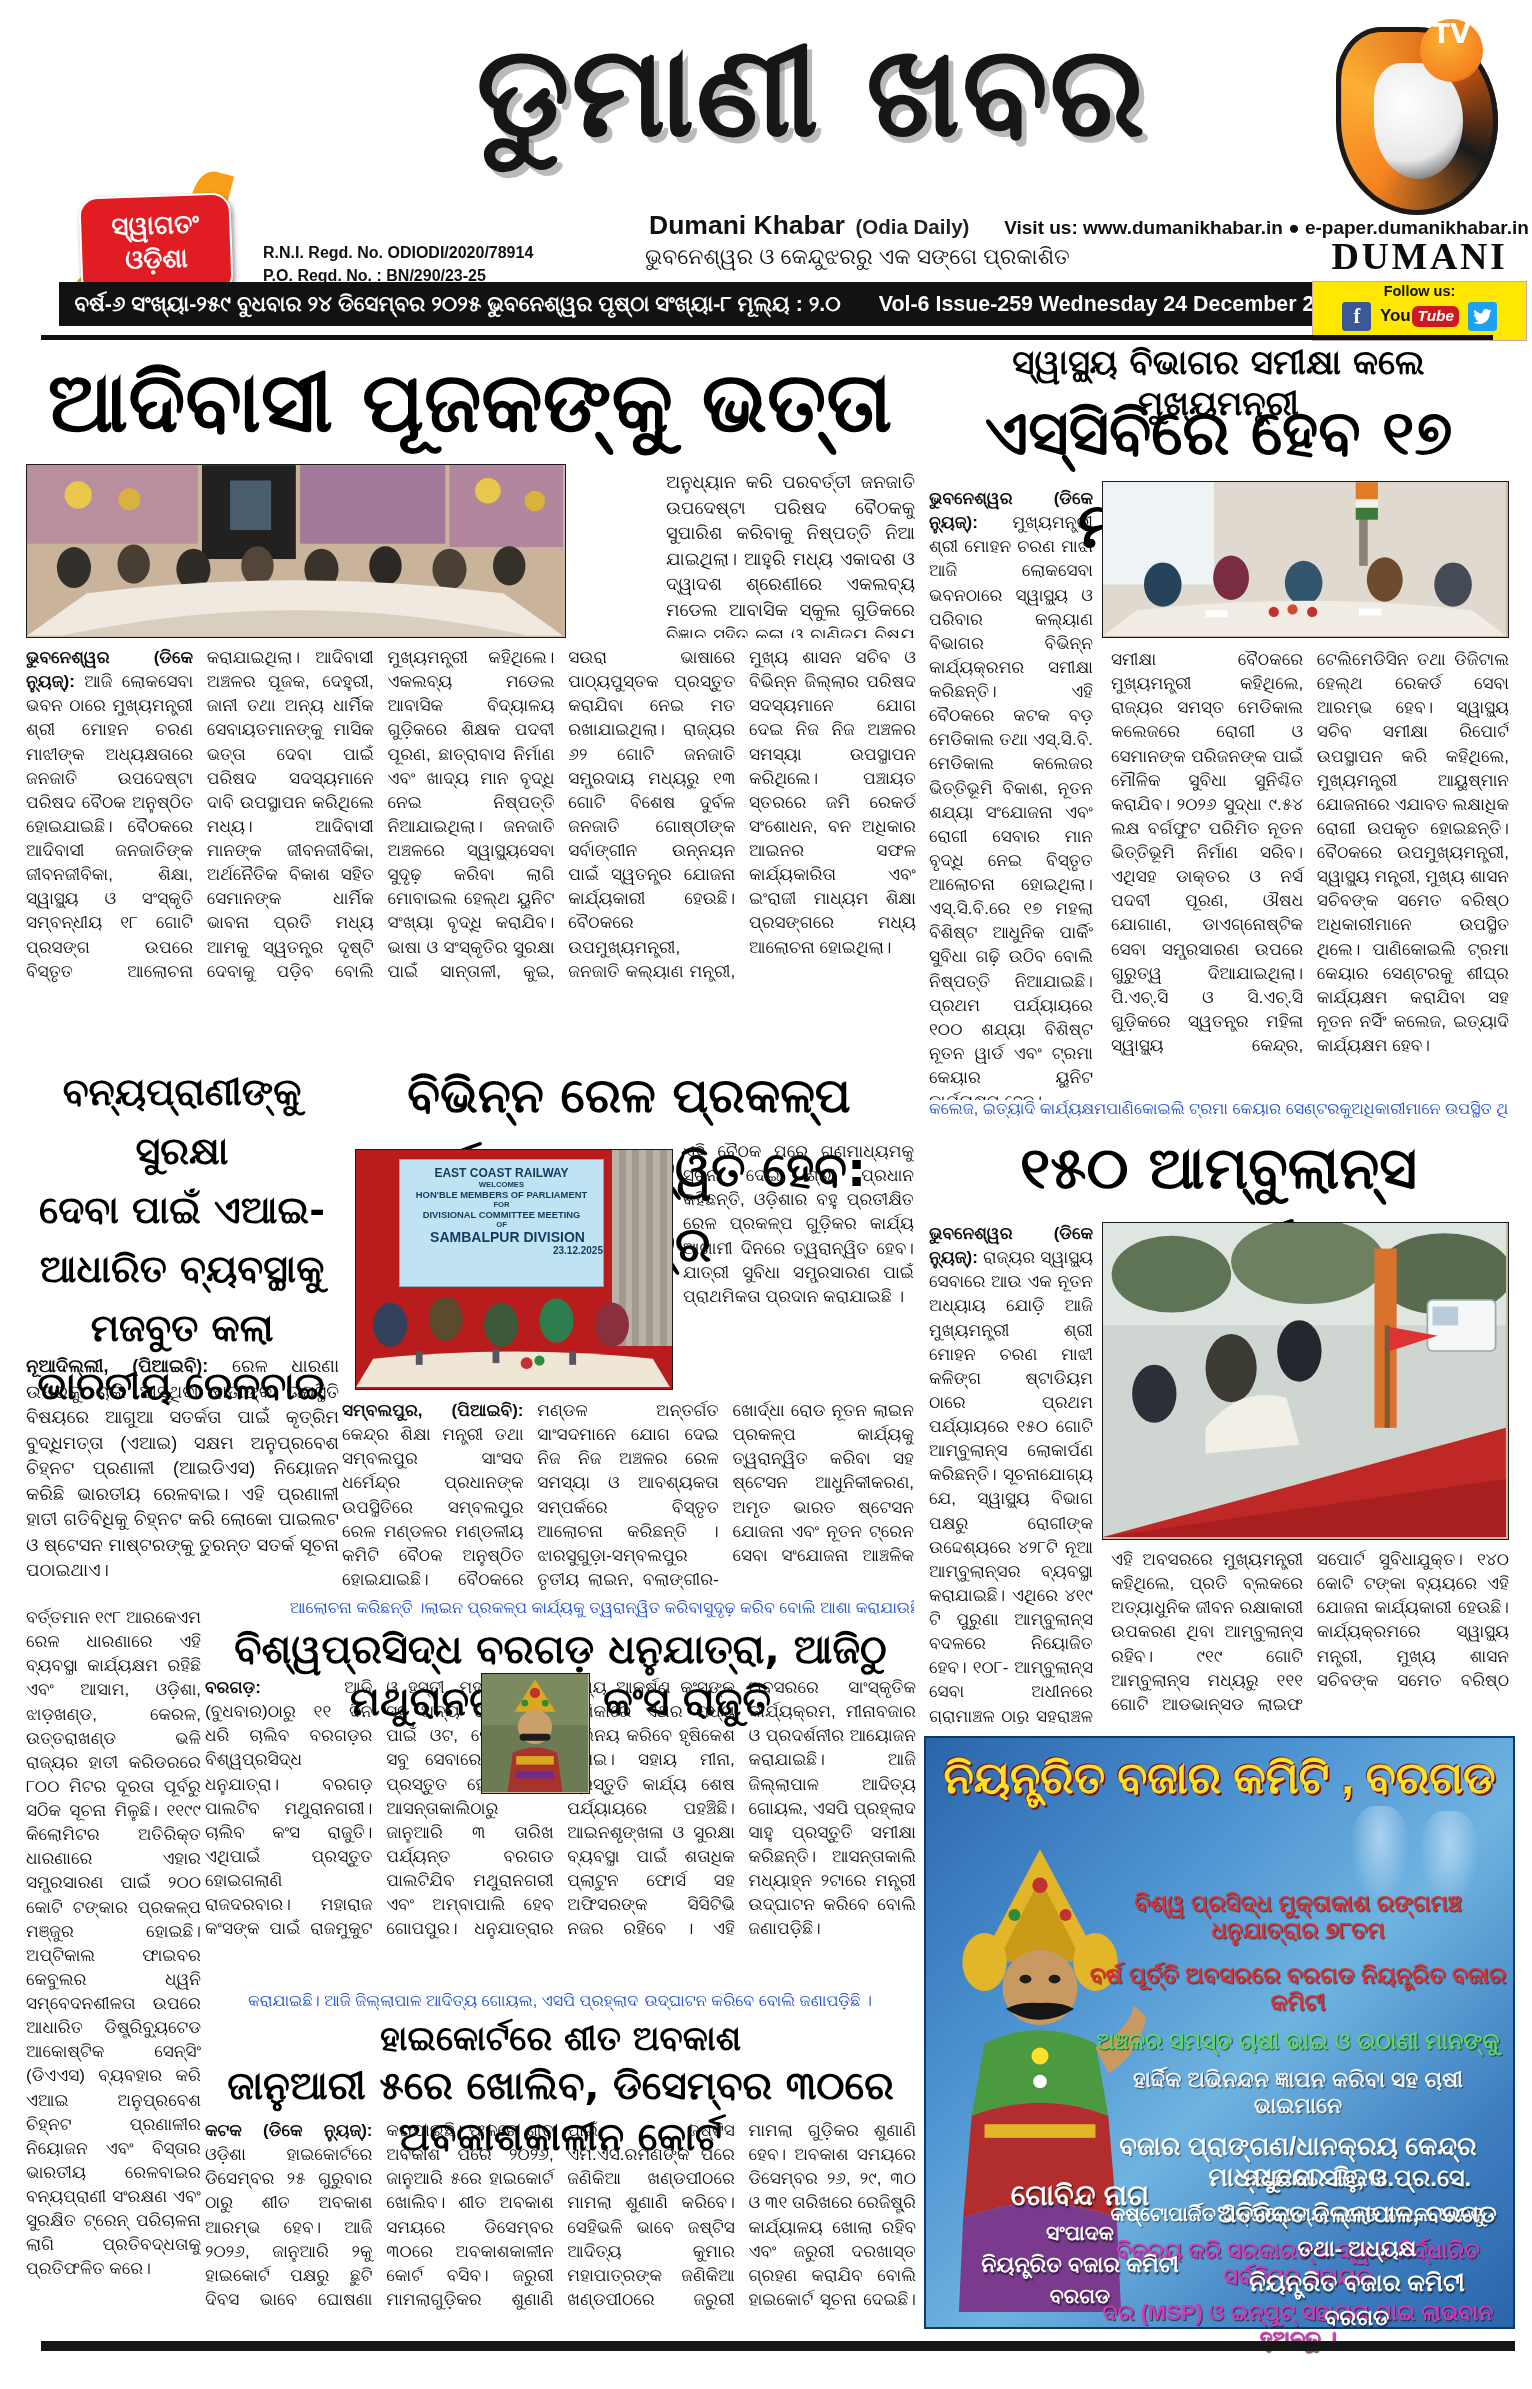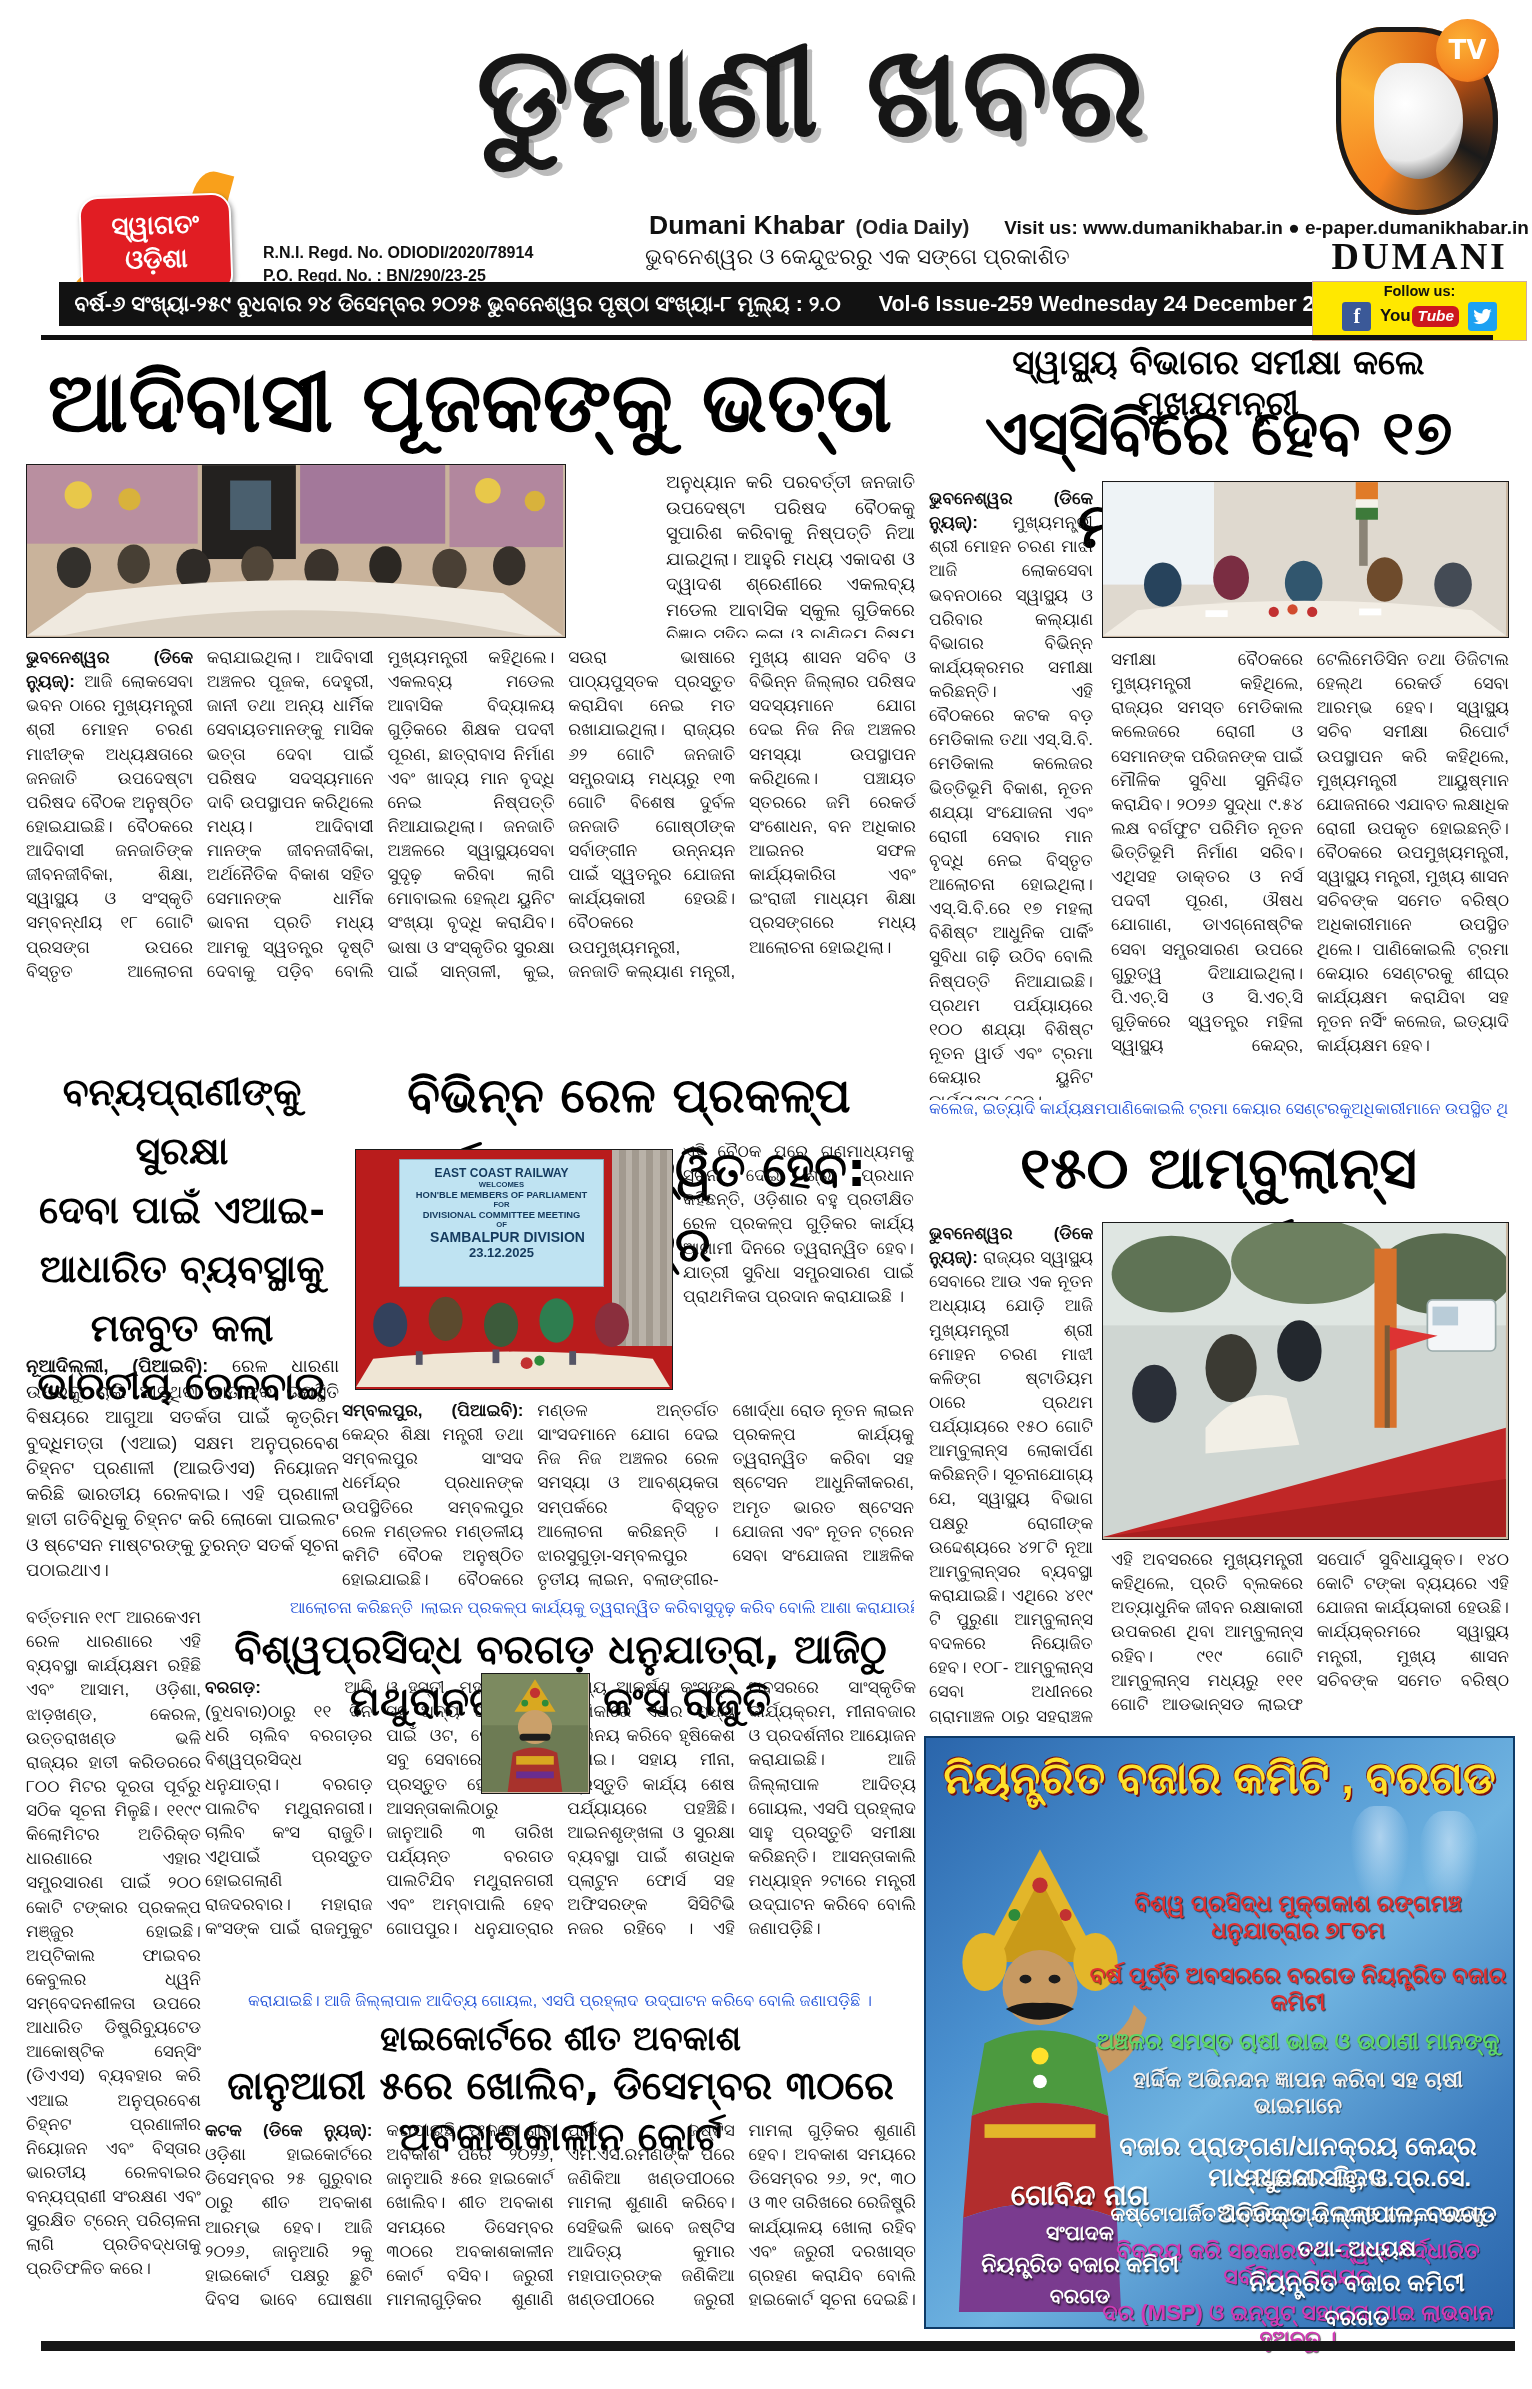--- a/index.html
+++ b/index.html
@@ -63,22 +63,22 @@
       <span style="font-size:21.4px;white-space:nowrap;">ବର୍ଷ-୬  ସଂଖ୍ୟା-୨୫୯  ବୁଧବାର  ୨୪ ଡିସେମ୍ବର ୨୦୨୫ ଭୁବନେଶ୍ୱର ପୃଷ୍ଠା ସଂଖ୍ୟା-୮ ମୂଲ୍ୟ : ୨.୦</span>
       <span style="display:inline-block;width:1.7px;height:29px;background:#fff;margin:0 19px;"></span>
       <span style="font-size:21.4px;white-space:nowrap;">Vol-6  Issue-259  Wednesday  24 December  2025   Bhubaneswar  Pages-8  Rs. 2 .00</span>
     </div>
 
     <div class="abs" style="left:1312px;top:13.7px;width:215px;height:313px;">
       <div class="abs" style="left:24px;top:5.1px;width:167px;height:210px;">
         <div class="abs" style="left:0;top:8.5px;width:162px;height:188px;border-radius:28% 50% 50% 50%;
                     background:conic-gradient(from 210deg,#f58220,#fbb034,#d85b12,#1a1a1a,#f58220);box-shadow:inset 0 0 0 5.1px #1a1a1a;"></div>
         <div class="abs" style="left:38px;top:44px;width:89px;height:116px;border-radius:30% 50% 50% 50%;background:radial-gradient(circle at 35% 35%,#fff,#e8e8e8 60%,#2b2b2b 100%);"></div>
-        <div class="abs" style="left:100px;top:0;width:63px;height:63px;border-radius:50%;background:radial-gradient(circle at 40% 35%,#fbb034,#f58220 70%,#c23b00);
-                    display:flex;align-items:center;justify-content:center;">
+        <div class="abs" style="left:84px;top:0;width:63px;height:63px;border-radius:50%;background:radial-gradient(circle at 40% 35%,#fbb034,#f58220 70%,#c23b00);
+                    display:flex;align-items:flex-start;justify-content:center;">
           <span style="color:#fff;font-weight:900;font-size:26px;font-family:'DejaVu Sans',sans-serif;">TV</span>
         </div>
       </div>
       <div class="abs" style="left:0;top:220px;width:215px;text-align:center;font-family:'Liberation Serif',serif;font-weight:900;font-size:38px;letter-spacing:2.6px;color:#0d0d0d;">DUMANI</div>
 
       <div class="abs" style="left:0;top:267px;width:215px;height:60px;background:#ffe800;border:0.9px solid #caa;text-align:center;">
         <div style="font-weight:800;font-size:14.5px;color:#111;margin-top:1.7px;">Follow us:</div>
         <div style="display:flex;justify-content:center;gap:8.5px;margin-top:2.6px;align-items:center;">
           <span style="display:inline-flex;width:29px;height:29px;background:#3b5998;color:#fff;font-weight:900;font-size:20.5px;align-items:center;justify-content:center;border-radius:3.4px;font-family:'Liberation Serif',serif;">f</span>
           <span style="display:inline-flex;align-items:center;gap:1.7px;">
@@ -221,21 +221,21 @@
   <div class="abs photo" style="left:355px;top:1149px;width:318px;height:241px;background:#b91c1c;">
     <div class="abs" style="right:0;top:0;width:60px;height:196px;background:repeating-linear-gradient(90deg,#b9b2a8 0 6.8px,#a29a8f 6.8px 13.7px);"></div>
     <div class="abs" style="left:43px;top:8.5px;width:205px;height:128px;background:#bfe3f2;border:0.9px solid #8ab;text-align:center;color:#143a5e;font-weight:bold;padding-top:6.8px;">
       <div style="font-size:12px;">EAST COAST RAILWAY</div>
       <div style="font-size:7.7px;">WELCOMES</div>
       <div style="font-size:9.4px;">HON'BLE MEMBERS OF PARLIAMENT</div>
       <div style="font-size:7.7px;">FOR</div>
       <div style="font-size:9.4px;">DIVISIONAL COMMITTEE MEETING</div>
       <div style="font-size:7.7px;">OF</div>
       <div style="font-size:14px;padding-left:12px;">SAMBALPUR  DIVISION</div>
-      <div style="font-size:13px;">23.12.2025</div>
+      <div style="font-size:10px;text-align:right;">23.12.2025</div>
     </div>
     <svg width="314" height="237" viewBox="0 0 368 278" style="position:absolute;left:0;top:0;pointer-events:none;">
       <ellipse cx="40" cy="205" rx="20" ry="26" fill="#33415c"></ellipse>
       <ellipse cx="105" cy="198" rx="20" ry="26" fill="#5b4a2e"></ellipse>
       <ellipse cx="170" cy="205" rx="20" ry="26" fill="#3c5a3a"></ellipse>
       <ellipse cx="235" cy="200" rx="20" ry="26" fill="#2e7d4f"></ellipse>
       <ellipse cx="300" cy="205" rx="20" ry="26" fill="#8a2f3d"></ellipse>
       <path d="M0 278 L20 245 Q184 228 348 245 L368 278 Z" fill="#efe6d5"></path>
       <rect x="70" y="236" width="8" height="16" fill="#556"></rect>
         <rect x="160" y="234" width="8" height="16" fill="#556"></rect>

